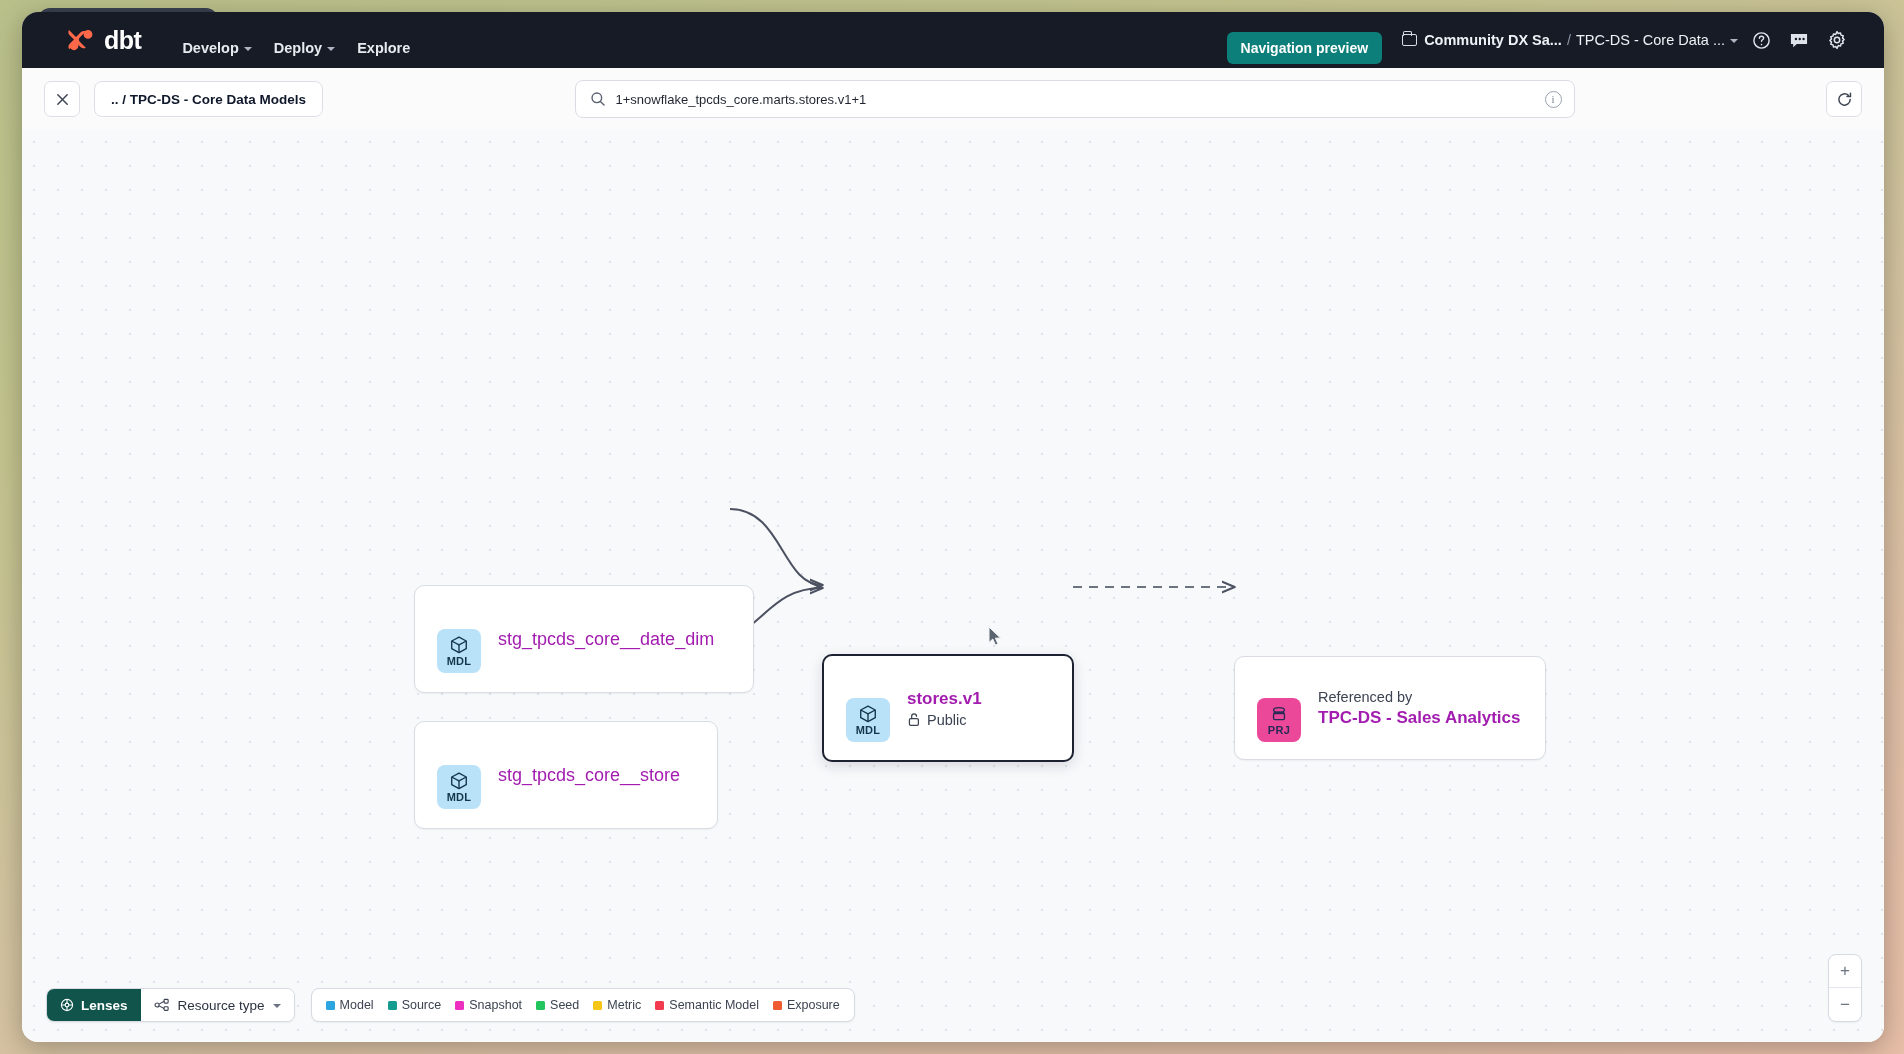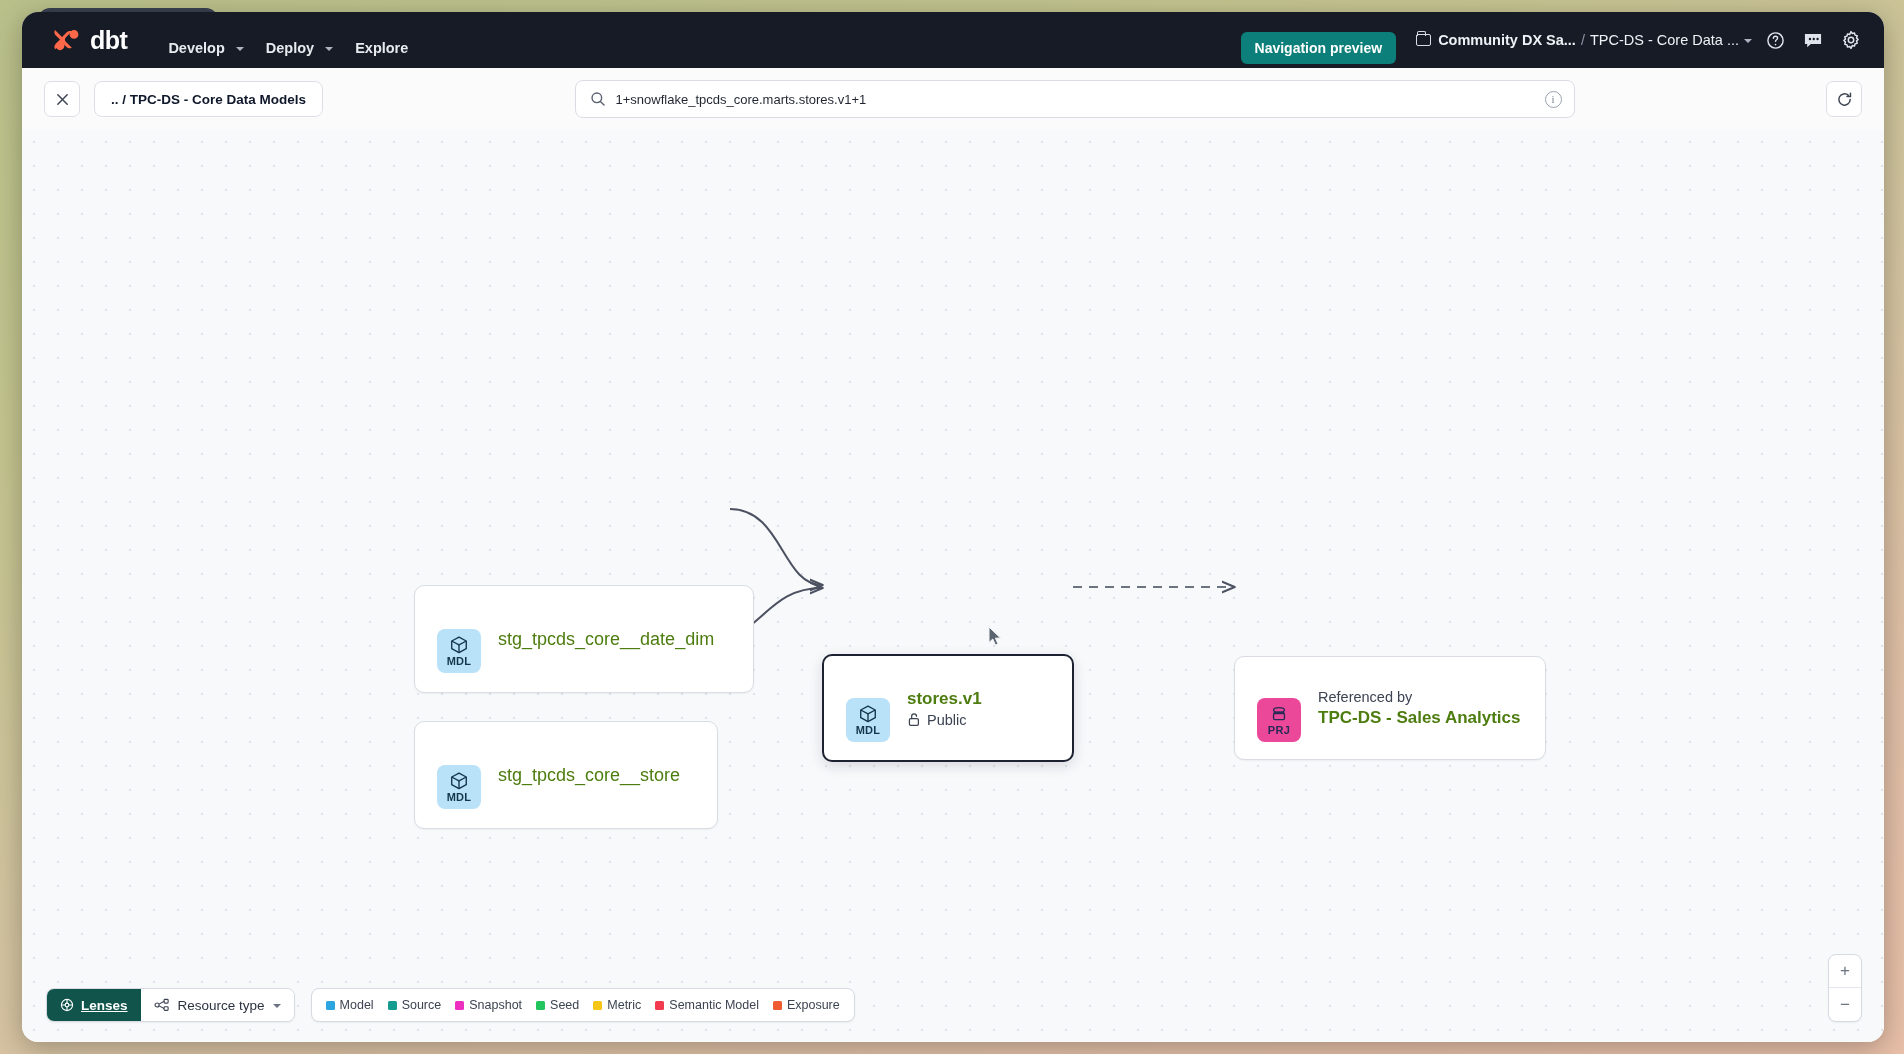--- a/index.html
+++ b/index.html
@@ -40,32 +40,32 @@
     width: 28px; height: 20px;
     border: 2px solid #99a2b3; border-radius: 4px;
   }
 
   
   #topnav {
     height: 56px;
     background: #161b26;
     display: flex;
     align-items: center;
-    padding: 0 18px;
+    padding: 0 32px;
     position: relative;
     z-index: 2;
     flex: 0 0 56px;
   }
   .dbt-logo { display: flex; align-items: center; gap: 8px; margin-right: 30px; padding-left: 12px;}
   .dbt-mark { width: 30px; height: 28px; position: relative; }
   .dbt-word { color: #fff; font-size: 25px; font-weight: 700; letter-spacing: -.5px; line-height: 1; }
   .nav-item {
     color: #e7eaef; font-size: 14.5px; font-weight: 600;
     padding: 7px 11px; border-radius: 6px;
-    display: flex; align-items: center; gap: 11px;
+    display: flex; align-items: center; gap: 5px;
     cursor: pointer; white-space: nowrap; margin-top: 16px;
   }
   .chev {
     width: 0; height: 0; border-left: 4px solid transparent; border-right: 4px solid transparent;
     border-top: 4.5px solid #aeb6c4; margin-top: 2px;
   }
   .spacer { flex: 1 1 auto; }
   #nav-preview-btn {
     background: #0d7f7a; color: #fff; font-size: 14px; font-weight: 600;
     padding: 8px 14px; border-radius: 6px; cursor: pointer; white-space: nowrap; margin-top: 16px;
@@ -154,41 +154,41 @@
   }
   .node-badge {
     width: 44px; height: 44px; border-radius: 8px;
     display: flex; flex-direction: column; align-items: center; justify-content: center;
     gap: 0px; flex: 0 0 auto; margin-top: 24px;
   }
   .node-badge.mdl { background: #b9e2f8; color: #14364c; }
   .node-badge.prj { background: #ec4899; color: #262a55; }
   .badge-code { font-size: 11px; font-weight: 700; letter-spacing: .3px; line-height: 11px; margin-top: 1px;}
   .node-body { display: flex; flex-direction: column; gap: 3px; min-width: 0; }
-  .node-title { font-size: 18px; color: #4d7c0f; font-weight: 400; white-space: nowrap; }
+  .node-title { font-size: 18px; color: #a21caf; font-weight: 400; white-space: nowrap; }
   .node-title.strong { font-weight: 600; font-size: 17px; }
   .node-sub {
     font-size: 14.5px; color: #3c4351; display: flex; align-items: center; gap: 6px;
     white-space: nowrap;
   }
   .node-sub.small-label { font-size: 14.5px; color: #3c4351; }
 
   
   #bottombar {
     position: absolute; left: 24px; bottom: 20px;
     display: flex; align-items: center; gap: 16px; z-index: 5;
   }
   #lens-group {
     display: flex; height: 34px; border-radius: 8px; overflow: hidden;
     border: 1px solid #d7dae1; background: #fff;
     box-shadow: 0 1px 2px rgba(16,24,40,.06);
   }
   #lenses-btn {
     background: #10544b; color: #fff; font-size: 13.5px; font-weight: 600;
-    display: flex; align-items: center; gap: 7px; padding: 0 13px; cursor: pointer; text-decoration: underline;
+    display: flex; align-items: center; gap: 7px; padding: 0 13px; cursor: pointer;
   }
   #resource-type-btn {
     background: #fff; color: #2b3240; font-size: 13.5px; font-weight: 500;
     display: flex; align-items: center; gap: 8px; padding: 0 13px; cursor: pointer;
   }
   #legend {
     height: 34px; background: #fff; border: 1px solid #d7dae1; border-radius: 8px;
     display: flex; align-items: center; gap: 14px; padding: 0 14px;
     box-shadow: 0 1px 2px rgba(16,24,40,.06);
   }

